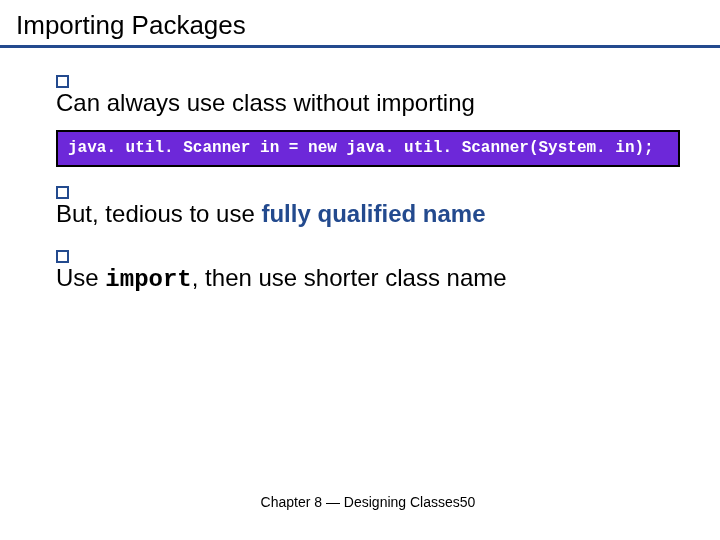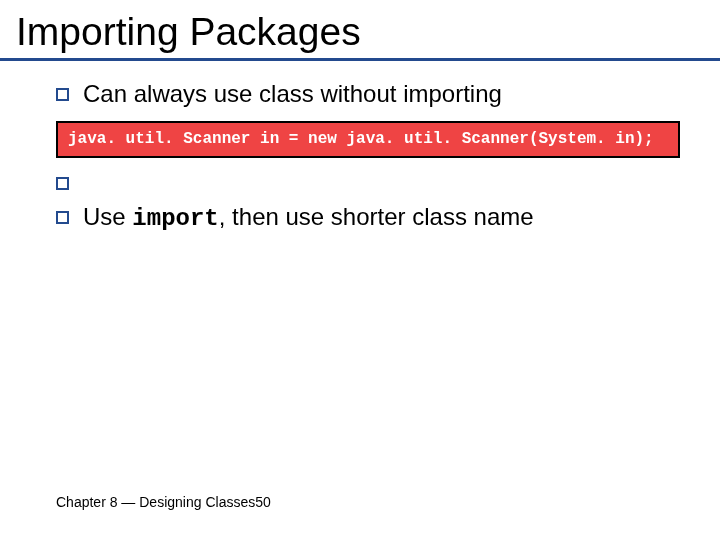--- a/index.html
+++ b/index.html
@@ -5,53 +5,54 @@
   * { box-sizing: border-box; margin: 0; padding: 0; }
   body {
     width: 720px;
     height: 540px;
     background: #ffffff;
     font-family: "Comic Sans MS", "Segoe UI", Arial, sans-serif;
     position: relative;
     overflow: hidden;
   }
   .title {
-    font-size: 39px;
+    font-size: 26px;
     color: #000;
     padding: 10px 0 0 16px;
     font-weight: 400;
   }
   .title-rule {
     border: none;
     border-top: 3px solid #234a8e;
     margin: 4px 0 0 0;
   }
   .content {
     padding: 18px 40px 0 56px;
   }
   .bullet-row {
     display: flex;
     align-items: flex-start;
     margin-bottom: 12px;
+    flex-direction: column;
   }
   .bullet-marker {
     width: 13px;
     height: 13px;
     border: 2px solid #234a8e;
     margin-top: 9px;
     margin-right: 14px;
     flex-shrink: 0;
   }
   .bullet-text {
     font-size: 24px;
     color: #000;
     line-height: 1.25;
   }
   .codebox {
-    background: #ef4444;
+    background: #6d28d9;
     border: 2px solid #000;
     color: #fff;
     font-family: "Courier New", monospace;
     font-weight: bold;
     font-size: 16px;
     padding: 5px 10px;
     margin: 8px 0 10px 0;
     white-space: pre;
     line-height: 1.45;
   }
@@ -63,21 +64,21 @@
   .codeword {
     font-family: "Courier New", monospace;
     font-weight: bold;
   }
   .footer {
     position: absolute;
     bottom: 30px;
     left: 56px;
     right: 40px;
     display: flex;
-    justify-content: flex-start;
+    justify-content: center;
     font-family: Arial, sans-serif;
     font-size: 14px;
     color: #000;
   }
 </style>
 </head>
 <body>
 
 <div class="title">Importing Packages</div>
 <hr class="title-rule">
@@ -86,20 +87,23 @@
 
   <div class="bullet-row">
     <div class="bullet-marker"></div>
     <div class="bullet-text">Can always use class without importing</div>
   </div>
 
   <div class="codebox small">java. util. Scanner in = new java. util. Scanner(System. in);</div>
 
   <div class="bullet-row">
     <div class="bullet-marker"></div>
+    <div class="bullet-text">
+      <span>But, tedious to use </span><span class="emph-blue">fully qualified name</span>
+    </div>
   </div>
 
   <div class="bullet-row">
     <div class="bullet-marker"></div>
     <div class="bullet-text">
       <span>Use </span><span class="codeword">import</span><span>, then use shorter class name</span>
     </div>
   </div>
 
   <div style="height:18px"></div>

